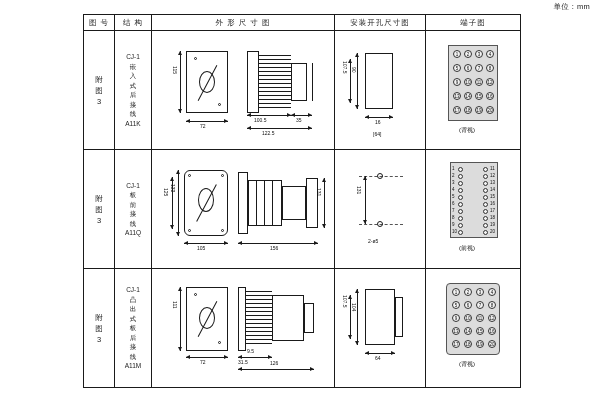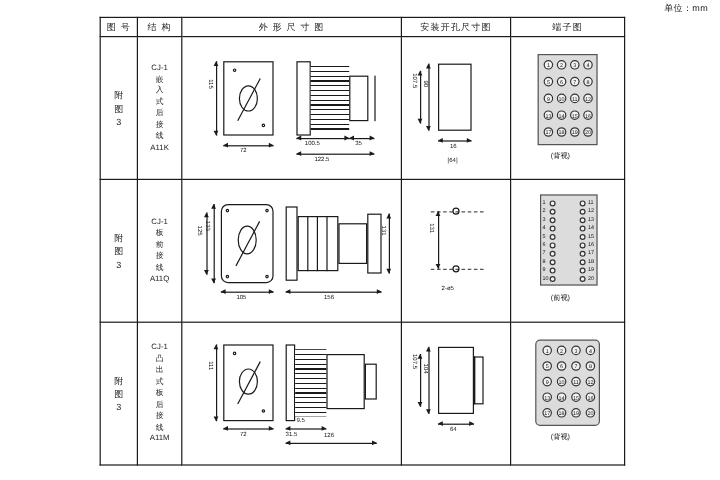--- a/index.html
+++ b/index.html
@@ -42,21 +42,21 @@
     vertical-align: middle;
     text-align: center;
   }
   table.main thead th {
     height: 15px;
     font-size: 7.5px;
     font-weight: normal;
     letter-spacing: 1px;
   }
   .col-id { width: 30px; }
-  .col-struct { width: 36px; }
+  .col-struct { width: 36px; font-family: Liberation Serif, serif; }
   .col-outline { width: 182px; }
   .col-hole { width: 90px; }
   .col-term { width: 94px; }
 
   td.cell { height: 118px; position: relative; }
 
   .id-text {
     font-size: 7.5px;
     line-height: 11px;
   }

